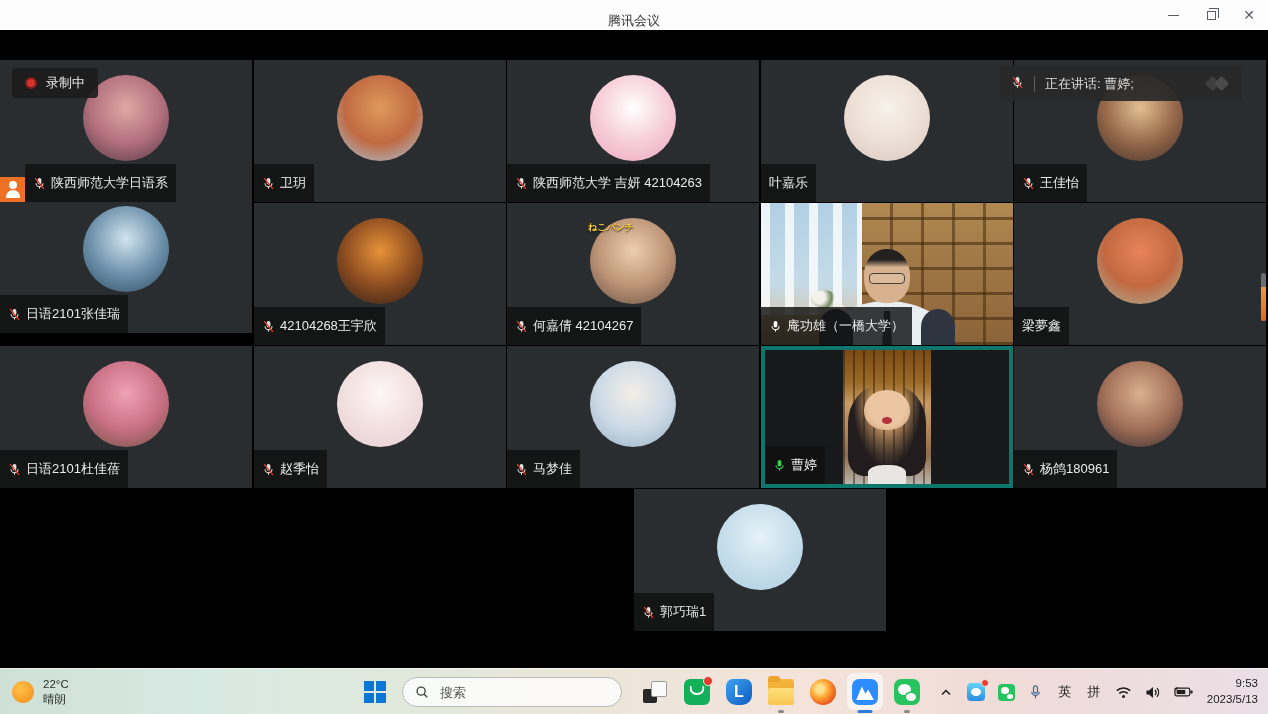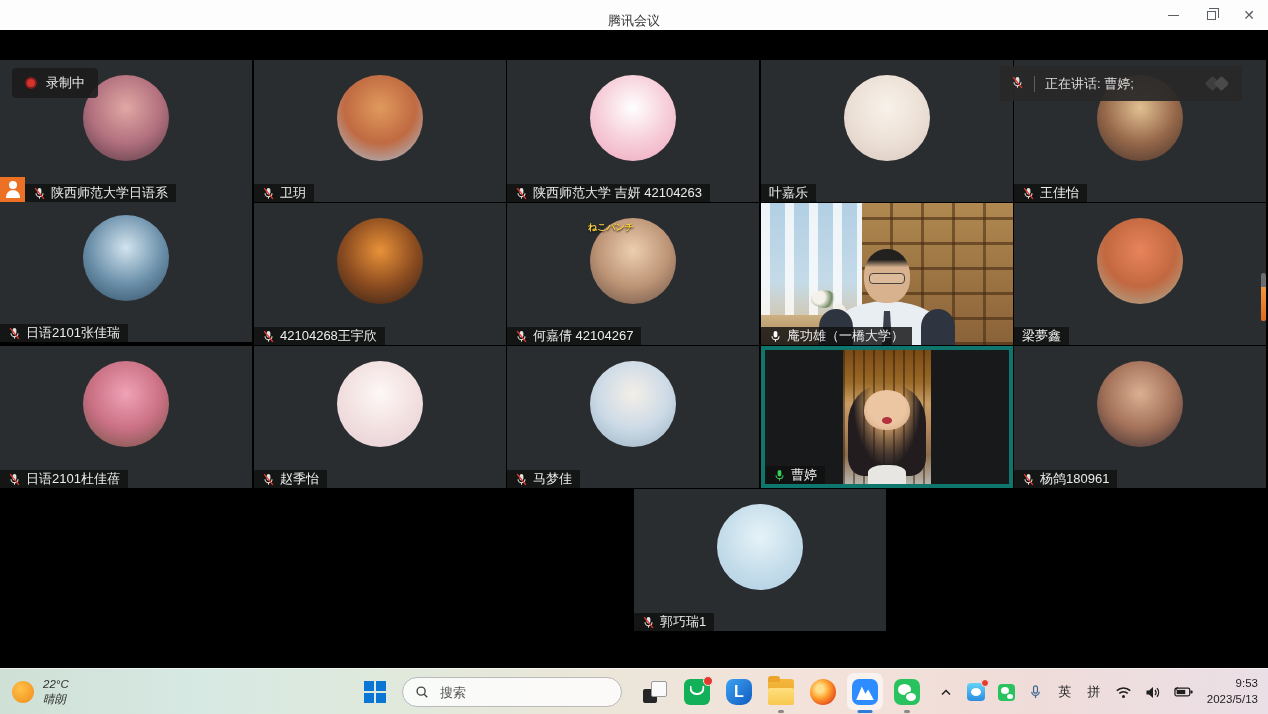--- a/index.html
+++ b/index.html
@@ -16,21 +16,21 @@
   .g-restore::before{content:'';position:absolute;left:1.5px;top:-4px;width:9px;height:9px;border:1.4px solid #5a5f66;border-left:none;border-bottom:none;}
   .g-close{font-size:14px;line-height:1;}
 
   
   .meeting{position:absolute;top:30px;left:0;width:1268px;height:638px;background:#000;}
   .tile{position:absolute;background:#2a2d30;overflow:hidden;}
   .tile.speaking{border:4px solid #0f766e;}
   .avatar{position:absolute;left:50%;top:15px;transform:translateX(-50%);width:86px;height:86px;border-radius:50%;}
   .avtext{position:absolute;left:50%;top:18px;transform:translateX(-50%);width:90px;text-align:left;color:#ffd23a;font-size:9px;font-weight:bold;text-shadow:0 1px 2px #000;z-index:2;}
   .tagrow{position:absolute;left:0;bottom:0;display:flex;align-items:flex-end;z-index:5;}
-  .tag{display:flex;align-items:center;gap:5px;background:rgba(16,16,16,.82);color:#ececec;font-size:13px;padding:0 8px;height:18px;white-space:nowrap;}
+  .tag{display:flex;align-items:center;gap:5px;background:rgba(16,16,16,.82);color:#ececec;font-size:13px;padding:0 8px;height:38px;white-space:nowrap;}
   .badge{width:25px;height:25px;background:#ec7124;position:relative;flex:none;}
   .badge::before{content:'';position:absolute;left:50%;top:4px;transform:translateX(-50%);width:8px;height:8px;border-radius:50%;background:#fff;}
   .badge::after{content:'';position:absolute;left:50%;bottom:4px;transform:translateX(-50%);width:14px;height:8px;border-radius:7px 7px 0 0;background:#fff;}
 
   
   .rec{position:absolute;left:12px;top:38px;height:30px;display:flex;align-items:center;gap:9px;background:rgba(28,28,28,.92);border-radius:4px;padding:0 13px;color:#e8e8e8;font-size:13px;z-index:9;}
   .recdot{width:12px;height:12px;border-radius:50%;background:#d5342a;border:2.5px solid #7e1d1d;}
 
   
   .banner{position:absolute;top:36px;right:26px;width:242px;height:35px;background:rgba(40,40,40,.93);display:flex;align-items:center;gap:10px;padding:0 11px;z-index:9;color:#dcdcdc;font-size:13px;}
@@ -80,21 +80,21 @@
     background:radial-gradient(ellipse at 50% 16%,rgba(0,0,0,0) 0 30%,#221c1e 62%);}
   .vp-face{position:absolute;left:24%;top:30%;width:52%;height:30%;border-radius:50% 50% 46% 46%;
     background:radial-gradient(circle at 50% 40%,#ecc6a2 0 55%,#cfa27e 100%);}
   .vp-mouth{position:absolute;left:44%;top:50%;width:12%;height:5%;border-radius:50%;background:#b3333c;}
   .vp-shirt{position:absolute;left:28%;bottom:0;width:44%;height:14%;background:#e8e6e2;border-radius:40% 40% 0 0;}
 
   
   .taskbar{position:absolute;left:0;bottom:0;width:1268px;height:46px;
     background:linear-gradient(90deg,#cfe0d6 0%,#d7e9e3 16%,#dfe9dc 30%,#ebe6d9 47%,#f3e3da 63%,#f0dcd8 79%,#eadfe6 100%);
     border-top:1px solid rgba(255,255,255,.55);}
-  .tb-left{position:absolute;left:12px;top:0;height:46px;display:flex;align-items:center;gap:9px;font-style:italic;}
+  .tb-left{position:absolute;left:12px;top:0;height:46px;display:flex;align-items:center;gap:9px;}
   .sun{width:22px;height:22px;border-radius:50%;background:radial-gradient(circle at 38% 35%,#ffc24a,#f28a18);}
   .wtxt{font-size:11.5px;color:#2e2e2e;line-height:1.3;}
   .tb-center{position:absolute;left:356px;top:0;height:46px;display:flex;align-items:center;gap:4px;}
   .ic-start{display:grid;grid-template-columns:10px 10px;grid-template-rows:10px 10px;gap:2px;}
   .ic-start i{background:#0a76d6;display:block;}
   .startwrap{width:38px;height:46px;display:flex;align-items:center;justify-content:center;}
   .search{display:flex;align-items:center;gap:9px;width:220px;height:30px;border-radius:16px;background:rgba(255,255,255,.8);border:1px solid #b9b9b9;padding:0 12px;margin:0 8px 0 4px;}
   .search input{border:none;outline:none;background:transparent;font-size:13px;color:#444;width:150px;}
   .search input::placeholder{color:#555;}
   .appbar{display:flex;align-items:center;}
@@ -226,21 +226,21 @@
             <svg class="mic" viewBox="0 0 16 16" width="13" height="13">
               <rect x="5.7" y="1.2" width="4.6" height="8" rx="2.3" fill="#e3e3e3"></rect>
               <path d="M3.7 7.6a4.3 4.3 0 0 0 8.6 0" fill="none" stroke="#e3e3e3" stroke-width="1.3"></path>
               <line x1="8" y1="12" x2="8" y2="14.4" stroke="#e3e3e3" stroke-width="1.3"></line>
               <line x1="2.6" y1="1.4" x2="13.4" y2="14.6" stroke="#e23b2e" stroke-width="1.7"></line>
             </svg>
             <span>王佳怡</span>
           </div>
         </div>
       </div>
-      <div class="tile" style="left: 0px; top: 170px; width: 252px; height: 142px;">
+      <div class="tile" style="left: 0px; top: 161px; width: 252px; height: 142px;">
         <div class="avatar" style="background:radial-gradient(circle at 50% 38%,#d2e4ee 0%,#6e92ac 52%,#2c4a60 100%)"></div>
         <div class="tagrow">
           <div class="tag">
             <svg class="mic" viewBox="0 0 16 16" width="13" height="13">
               <rect x="5.7" y="1.2" width="4.6" height="8" rx="2.3" fill="#e3e3e3"></rect>
               <path d="M3.7 7.6a4.3 4.3 0 0 0 8.6 0" fill="none" stroke="#e3e3e3" stroke-width="1.3"></path>
               <line x1="8" y1="12" x2="8" y2="14.4" stroke="#e3e3e3" stroke-width="1.3"></line>
               <line x1="2.6" y1="1.4" x2="13.4" y2="14.6" stroke="#e23b2e" stroke-width="1.7"></line>
             </svg>
             <span>日语2101张佳瑞</span>

